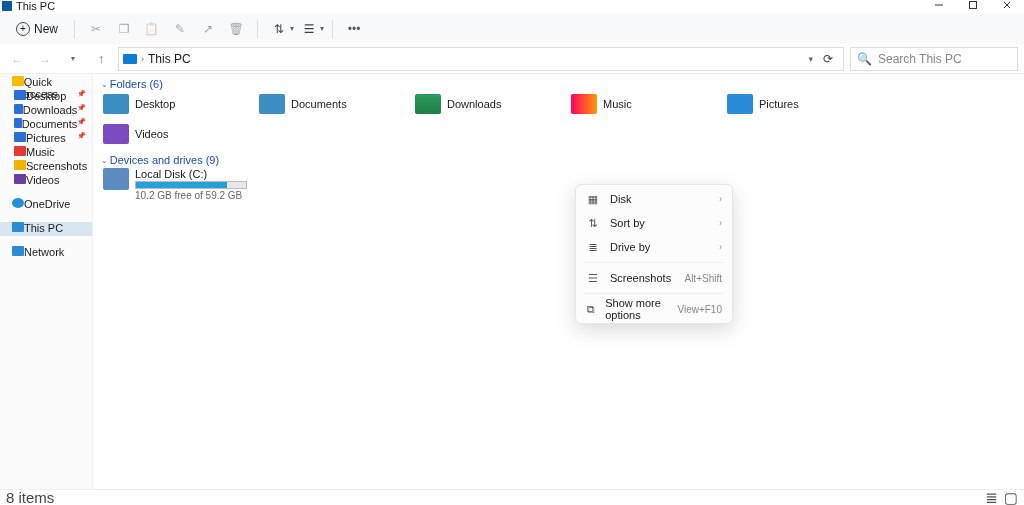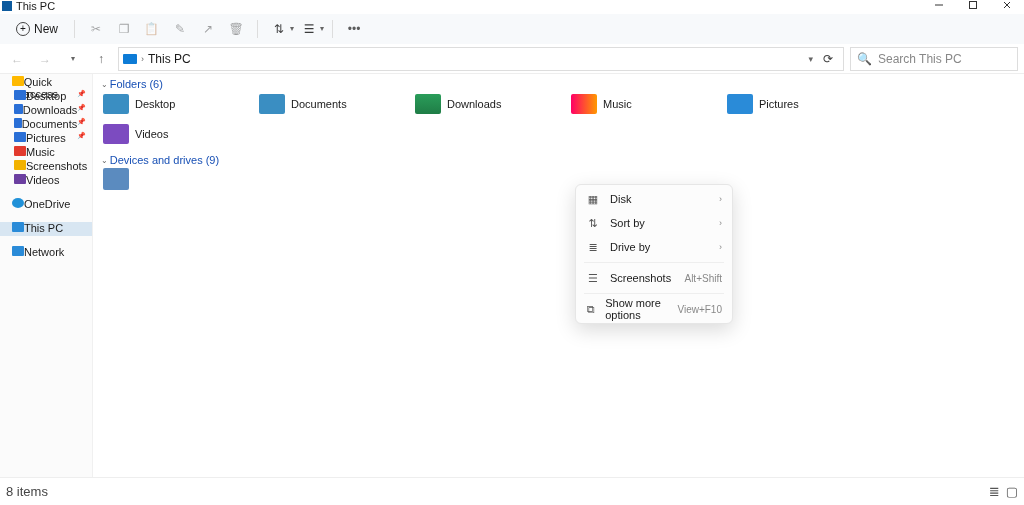--- a/index.html
+++ b/index.html
@@ -68,21 +68,21 @@
 
   
   .ctx{ position:absolute; left:482px; top:110px; width:158px; background:#fcfcfc; border:1px solid #e6e6e6; border-radius:6px; box-shadow:0 6px 20px rgba(0,0,0,.15); padding:2px 0;}
   .ctx-item{height:24px; display:flex; align-items:center; padding:0 10px; gap:10px; font-size:11px;}
   .ctx-ico{width:14px;height:14px;display:flex;align-items:center;justify-content:center;color:#555;}
   .ctx-arrow{margin-left:auto;color:#888;font-size:9px;}
   .ctx-short{margin-left:auto;color:#888;font-size:10px;}
   .ctx-sep{height:1px;background:#eee;margin:3px 8px;}
 
   
-  .status{position:fixed;bottom:0;left:0;right:0;height:28px;background:#fff;border-top:1px solid #eee;display:flex;align-items:center;padding:0 6px;font-size:13px;color:#444;}
+  .status{position:fixed;bottom:0;left:0;right:0;height:16px;background:#fff;border-top:1px solid #eee;display:flex;align-items:center;padding:0 6px;font-size:15px;color:#444;}
   .status .view-ico{margin-left:auto;display:flex;gap:6px;color:#555;}
 </style>
 </head>
 <body>
 
 <div class="titlebar">
   <div class="title-ico"></div>
   <div class="title-txt">This PC</div>
   <div class="win-ctrls">
     <div class="win-btn">
@@ -232,20 +232,27 @@
         </div>
     </div>
 
     <div class="sect-hdr">
         <span class="chev">⌄</span>
         <span>Devices and drives (9)</span>
       </div>
     <div class="drives">
       <div class="drive">
         <div class="drive-ico"></div>
+        <div class="drive-meta">
+          <span>Local Disk (C:)</span>
+          <div class="cap-bar">
+              <div class="cap-fill" id="capfill" style="width: 83%;"></div>
+            </div>
+          <span class="drive-sub">10.2 GB free of 59.2 GB</span>
+        </div>
       </div>
     </div>
 
     <div class="ctx">
       <div class="ctx-item">
           <span class="ctx-ico">▦</span>
           <span>Disk</span>
           <span class="ctx-arrow">›</span>
         </div>
       <div class="ctx-item">

